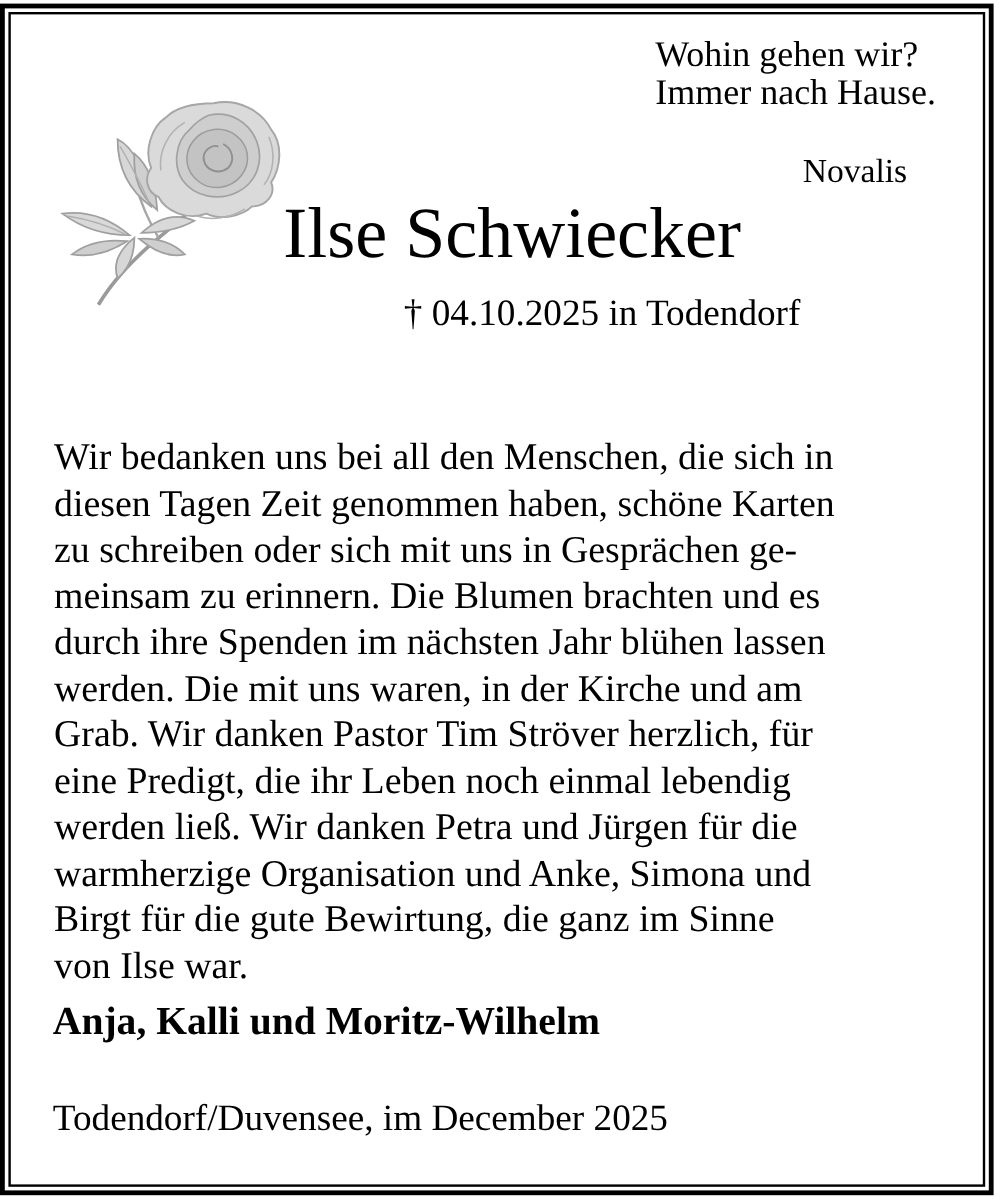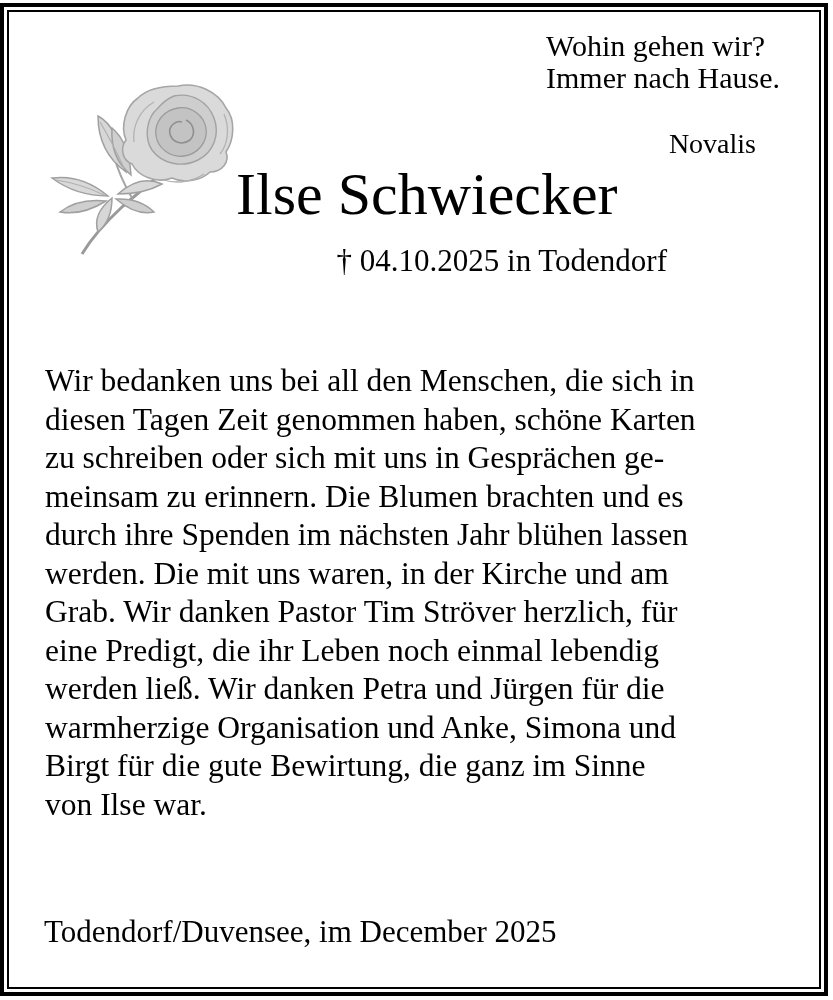--- a/index.html
+++ b/index.html
@@ -102,15 +102,16 @@
 meinsam zu erinnern. Die Blumen brachten und es
 durch ihre Spenden im nächsten Jahr blühen lassen
 werden. Die mit uns waren, in der Kirche und am
 Grab. Wir danken Pastor Tim Ströver herzlich, für
 eine Predigt, die ihr Leben noch einmal lebendig
 werden ließ. Wir danken Petra und Jürgen für die
 warmherzige Organisation und Anke, Simona und
 Birgt für die gute Bewirtung, die ganz im Sinne
 von Ilse war.</div>
 
+  <div class="family-line">Anja, Kalli und Moritz-Wilhelm</div>
   <div class="place-date-line">Todendorf/Duvensee, im December 2025</div>
 
 </div>
 
 </body></html>

